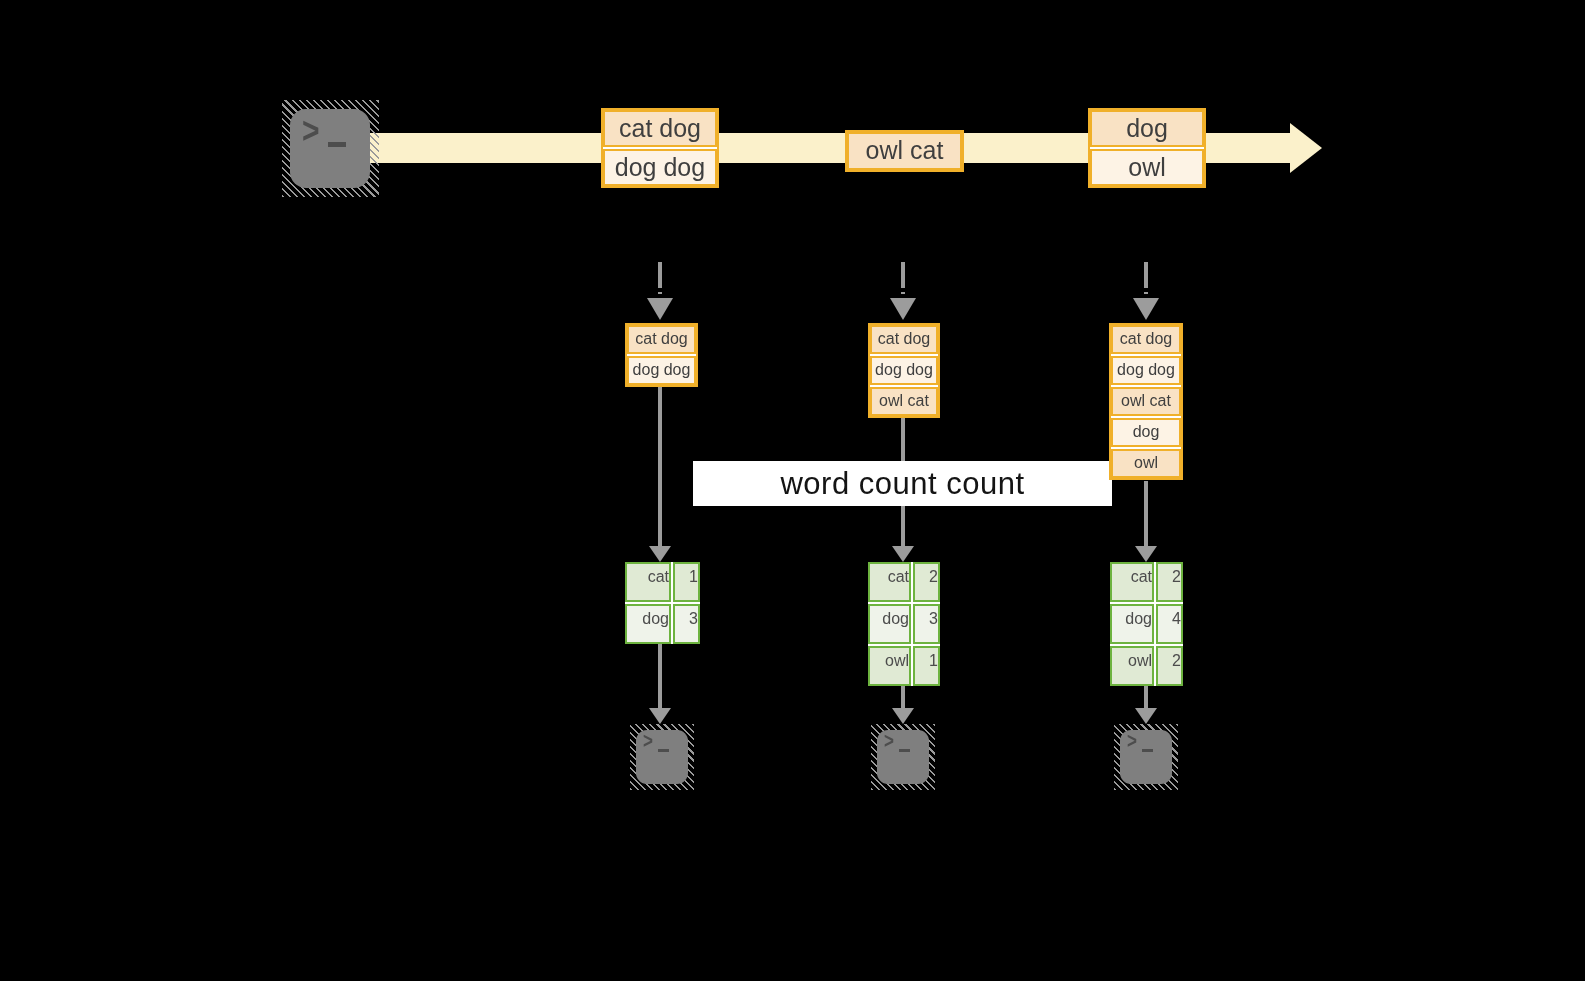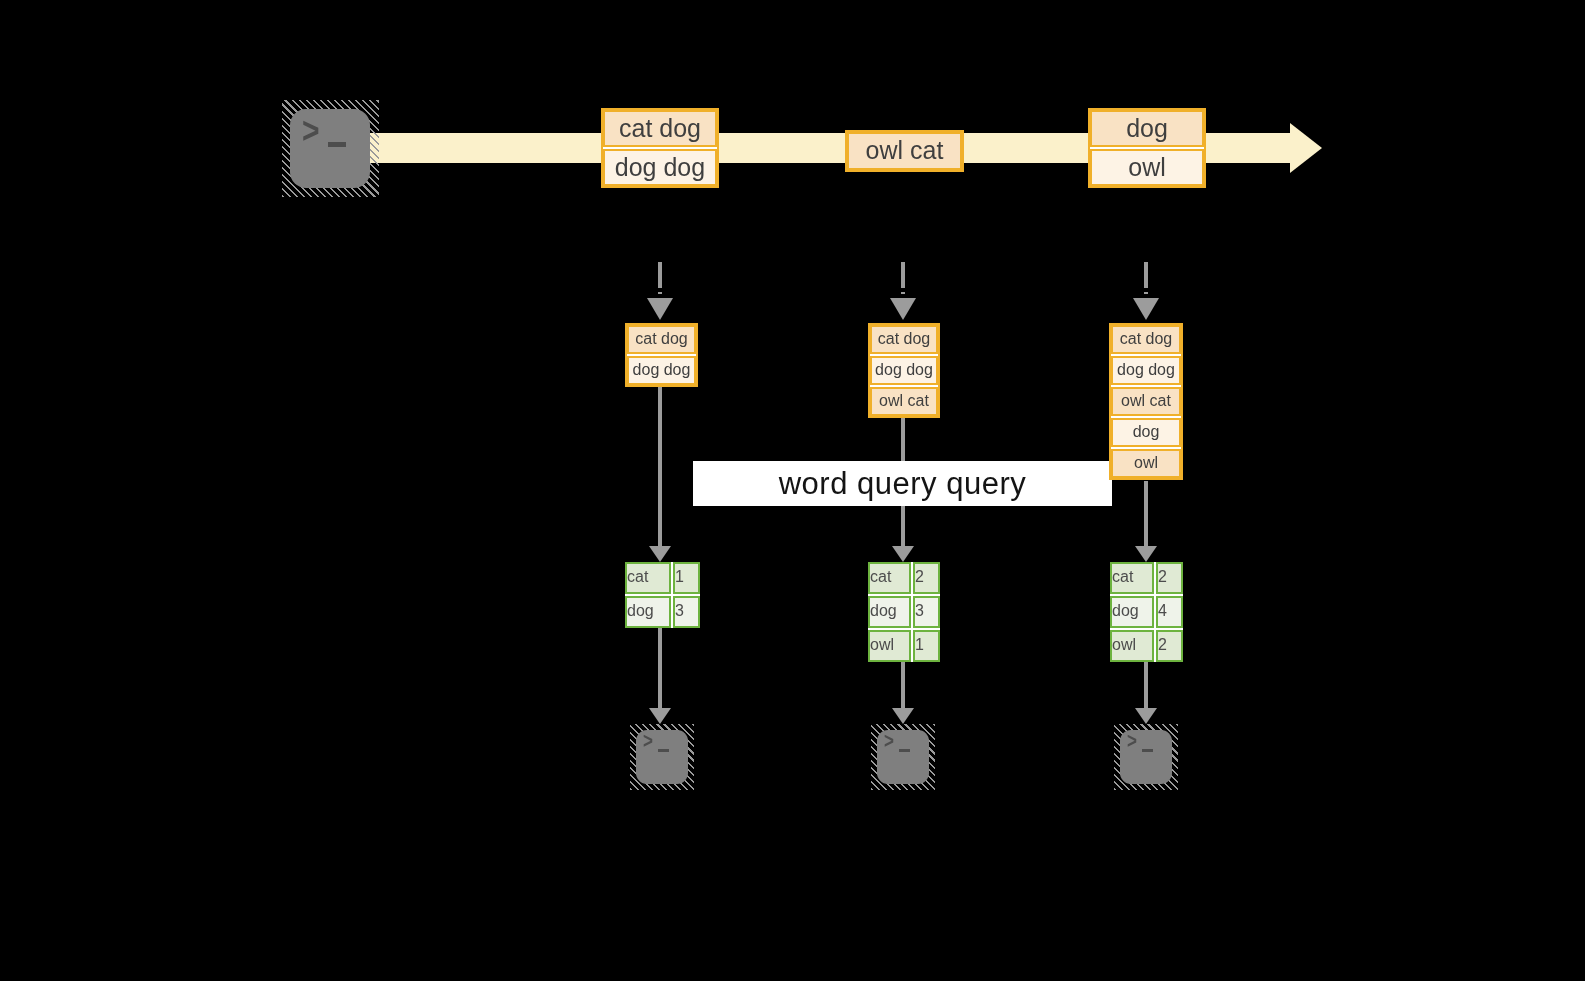--- a/index.html
+++ b/index.html
@@ -41,21 +41,21 @@
     border-left:13px solid transparent;border-right:13px solid transparent;border-top:22px solid #9c9c9c;}
   .sol{position:absolute;width:4px;background:#9c9c9c;z-index:1;}
   .sol-head{position:absolute;width:0;height:0;z-index:1;
     border-left:11px solid transparent;border-right:11px solid transparent;border-top:16px solid #9c9c9c;}
   
   .qband{position:absolute;left:693px;top:461px;width:419px;height:45px;background:#fff;z-index:2;
     display:flex;align-items:center;justify-content:center;}
   .qband span{font-size:31px;font-weight:300;color:#141414;letter-spacing:0.5px;}
   
   .gtable{position:absolute;display:grid;grid-template-columns:1fr 27px;gap:2px;background:#fff;z-index:3;}
-  .gtable .gcell{border:2px solid #6db33f;height:32px;line-height:25px;font-size:16px;color:#4c4c4c;text-align:left;}
+  .gtable .gcell{border:2px solid #6db33f;height:40px;line-height:25px;font-size:16px;color:#4c4c4c;text-align:right;}
   .gtable .gcell.r0{background:#e0ead4;}
   .gtable .gcell.r1{background:#eff3ea;}
 </style>
 </head>
 <body>
 
 <div id="canvas">
 
   <div class="band"></div>
   <div class="band-head"></div>
@@ -104,21 +104,21 @@
   </div>
 
   <div class="sol" style="left:658px;top:387px;height:160px;"></div>
   <div class="sol-head" style="left:649px;top:546px;"></div>
   <div class="sol" style="left:901px;top:418px;height:129px;"></div>
   <div class="sol-head" style="left:892px;top:546px;"></div>
   <div class="sol" style="left:1144px;top:481px;height:66px;"></div>
   <div class="sol-head" style="left:1135px;top:546px;"></div>
 
   <div class="qband">
-    <span>word query query</span>
+    <span>word count count</span>
   </div>
 
   <div class="gtable" style="left:625px;top:562px;width:75px;">
     <div class="gcell r0">cat</div>
     <div class="gcell r0">1</div>
     <div class="gcell r1">dog</div>
     <div class="gcell r1">3</div>
   </div>
   <div class="gtable" style="left:868px;top:562px;width:72px;">
     <div class="gcell r0">cat</div>

